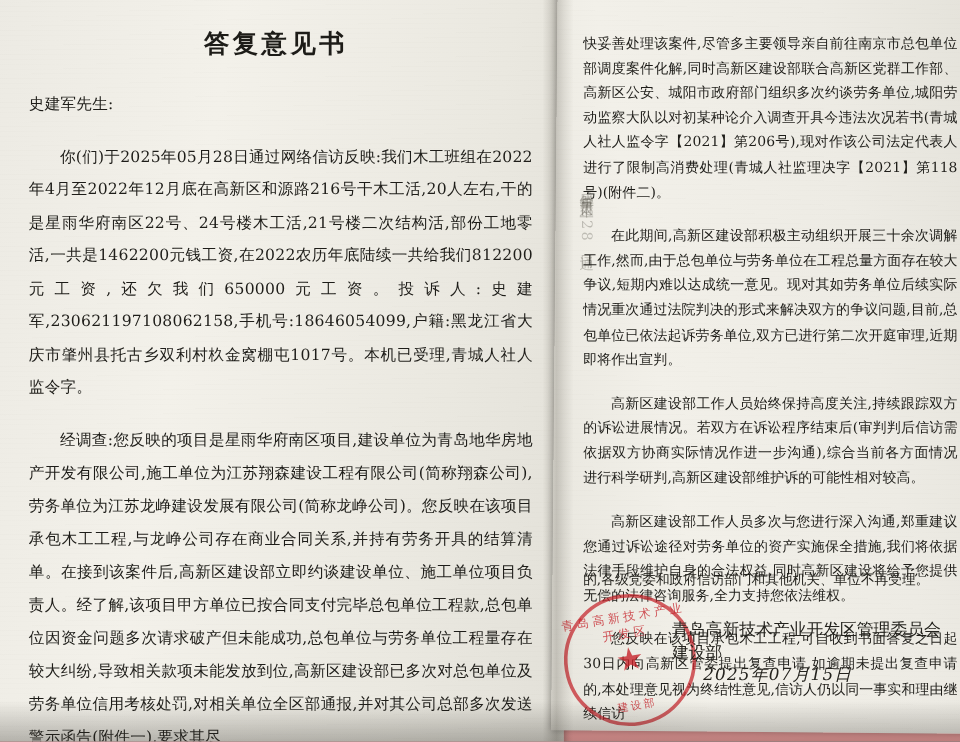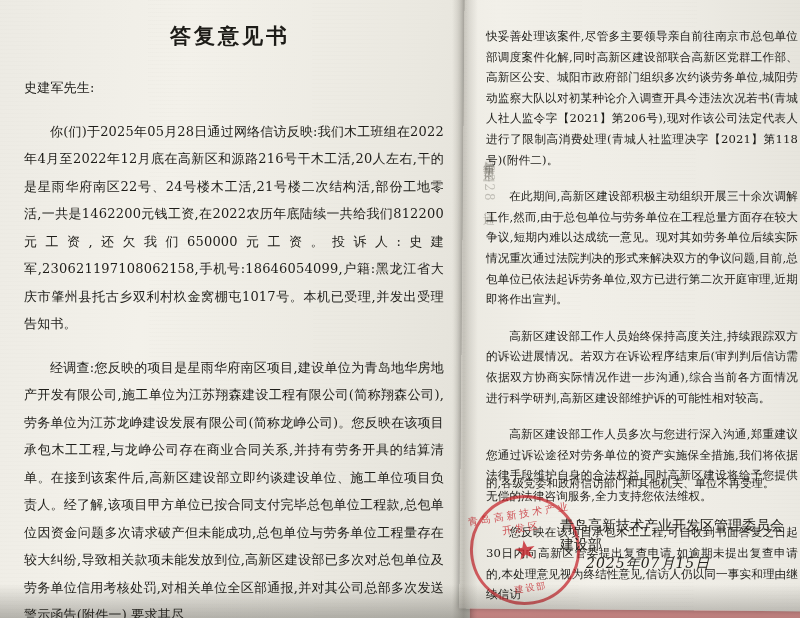--- a/index.html
+++ b/index.html
@@ -188,21 +188,21 @@
   </div>
 
   <div class="sheet" id="sheet-right">
     <div class="grain"></div>
   </div>
 
   <div class="doc-title">答复意见书</div>
 
   <div class="body-col" id="left-body">
     <p>史建军先生:</p>
-    <p class="indent2">你(们)于2025年05月28日通过网络信访反映:我们木工班组在2022年4月至2022年12月底在高新区和源路216号干木工活,20人左右,干的是星雨华府南区22号、24号楼木工活,21号楼二次结构活,部份工地零活,一共是1462200元钱工资,在2022农历年底陆续一共给我们812200元工资,还欠我们650000元工资。投诉人:史建军,230621197108062158,手机号:18646054099,户籍:黑龙江省大庆市肇州县托古乡双利村杦金窝棚屯1017号。本机已受理,并发出受理告知书。</p>
+    <p class="indent2">你(们)于2025年05月28日通过网络信访反映:我们木工班组在2022年4月至2022年12月底在高新区和源路216号干木工活,20人左右,干的是星雨华府南区22号、24号楼木工活,21号楼二次结构活,部份工地零活,一共是1462200元钱工资,在2022农历年底陆续一共给我们812200元工资,还欠我们650000元工资。投诉人:史建军,230621197108062158,手机号:18646054099,户籍:黑龙江省大庆市肇州县托古乡双利村杦金窝棚屯1017号。本机已受理,青城人社人监令字。</p>
     <p class="indent2">经调查:您反映的项目是星雨华府南区项目,建设单位为青岛地华房地产开发有限公司,施工单位为江苏翔森建设工程有限公司(简称翔森公司),劳务单位为江苏龙峥建设发展有限公司(简称龙峥公司)。您反映在该项目承包木工工程,与龙峥公司存在商业合同关系,并持有劳务开具的结算清单。在接到该案件后,高新区建设部立即约谈建设单位、施工单位项目负责人。经了解,该项目甲方单位已按合同支付完毕总包单位工程款,总包单位因资金问题多次请求破产但未能成功,总包单位与劳务单位工程量存在较大纠纷,导致相关款项未能发放到位,高新区建设部已多次对总包单位及劳务单位信用考核处罚,对相关单位全区部通报,并对其公司总部多次发送警示函告(附件一),要求其尽</p>
   </div>
 
   <div class="ghost">盛年年月日木工0228日通</div>
 
   <div class="body-col" id="right-body">
     <p>快妥善处理该案件,尽管多主要领导亲自前往南京市总包单位部调度案件化解,同时高新区建设部联合高新区党群工作部、高新区公安、城阳市政府部门组织多次约谈劳务单位,城阳劳动监察大队以对初某种论介入调查开具今违法次况若书(青城人社人监令字【2021】第206号),现对作该公司法定代表人进行了限制高消费处理(青城人社监理决字【2021】第118号)(附件二)。</p>
     <p class="indent2">在此期间,高新区建设部积极主动组织开展三十余次调解工作,然而,由于总包单位与劳务单位在工程总量方面存在较大争议,短期内难以达成统一意见。现对其如劳务单位后续实际情况重次通过法院判决的形式来解决双方的争议问题,目前,总包单位已依法起诉劳务单位,双方已进行第二次开庭审理,近期即将作出宣判。</p>
     <p class="indent2">高新区建设部工作人员始终保持高度关注,持续跟踪双方的诉讼进展情况。若双方在诉讼程序结束后(审判判后信访需依据双方协商实际情况作进一步沟通),综合当前各方面情况进行科学研判,高新区建设部维护诉的可能性相对较高。</p>
     <p class="indent2">高新区建设部工作人员多次与您进行深入沟通,郑重建议您通过诉讼途径对劳务单位的资产实施保全措施,我们将依据法律手段维护自身的合法权益,同时高新区建设将给予您提供无偿的法律咨询服务,全力支持您依法维权。</p>

